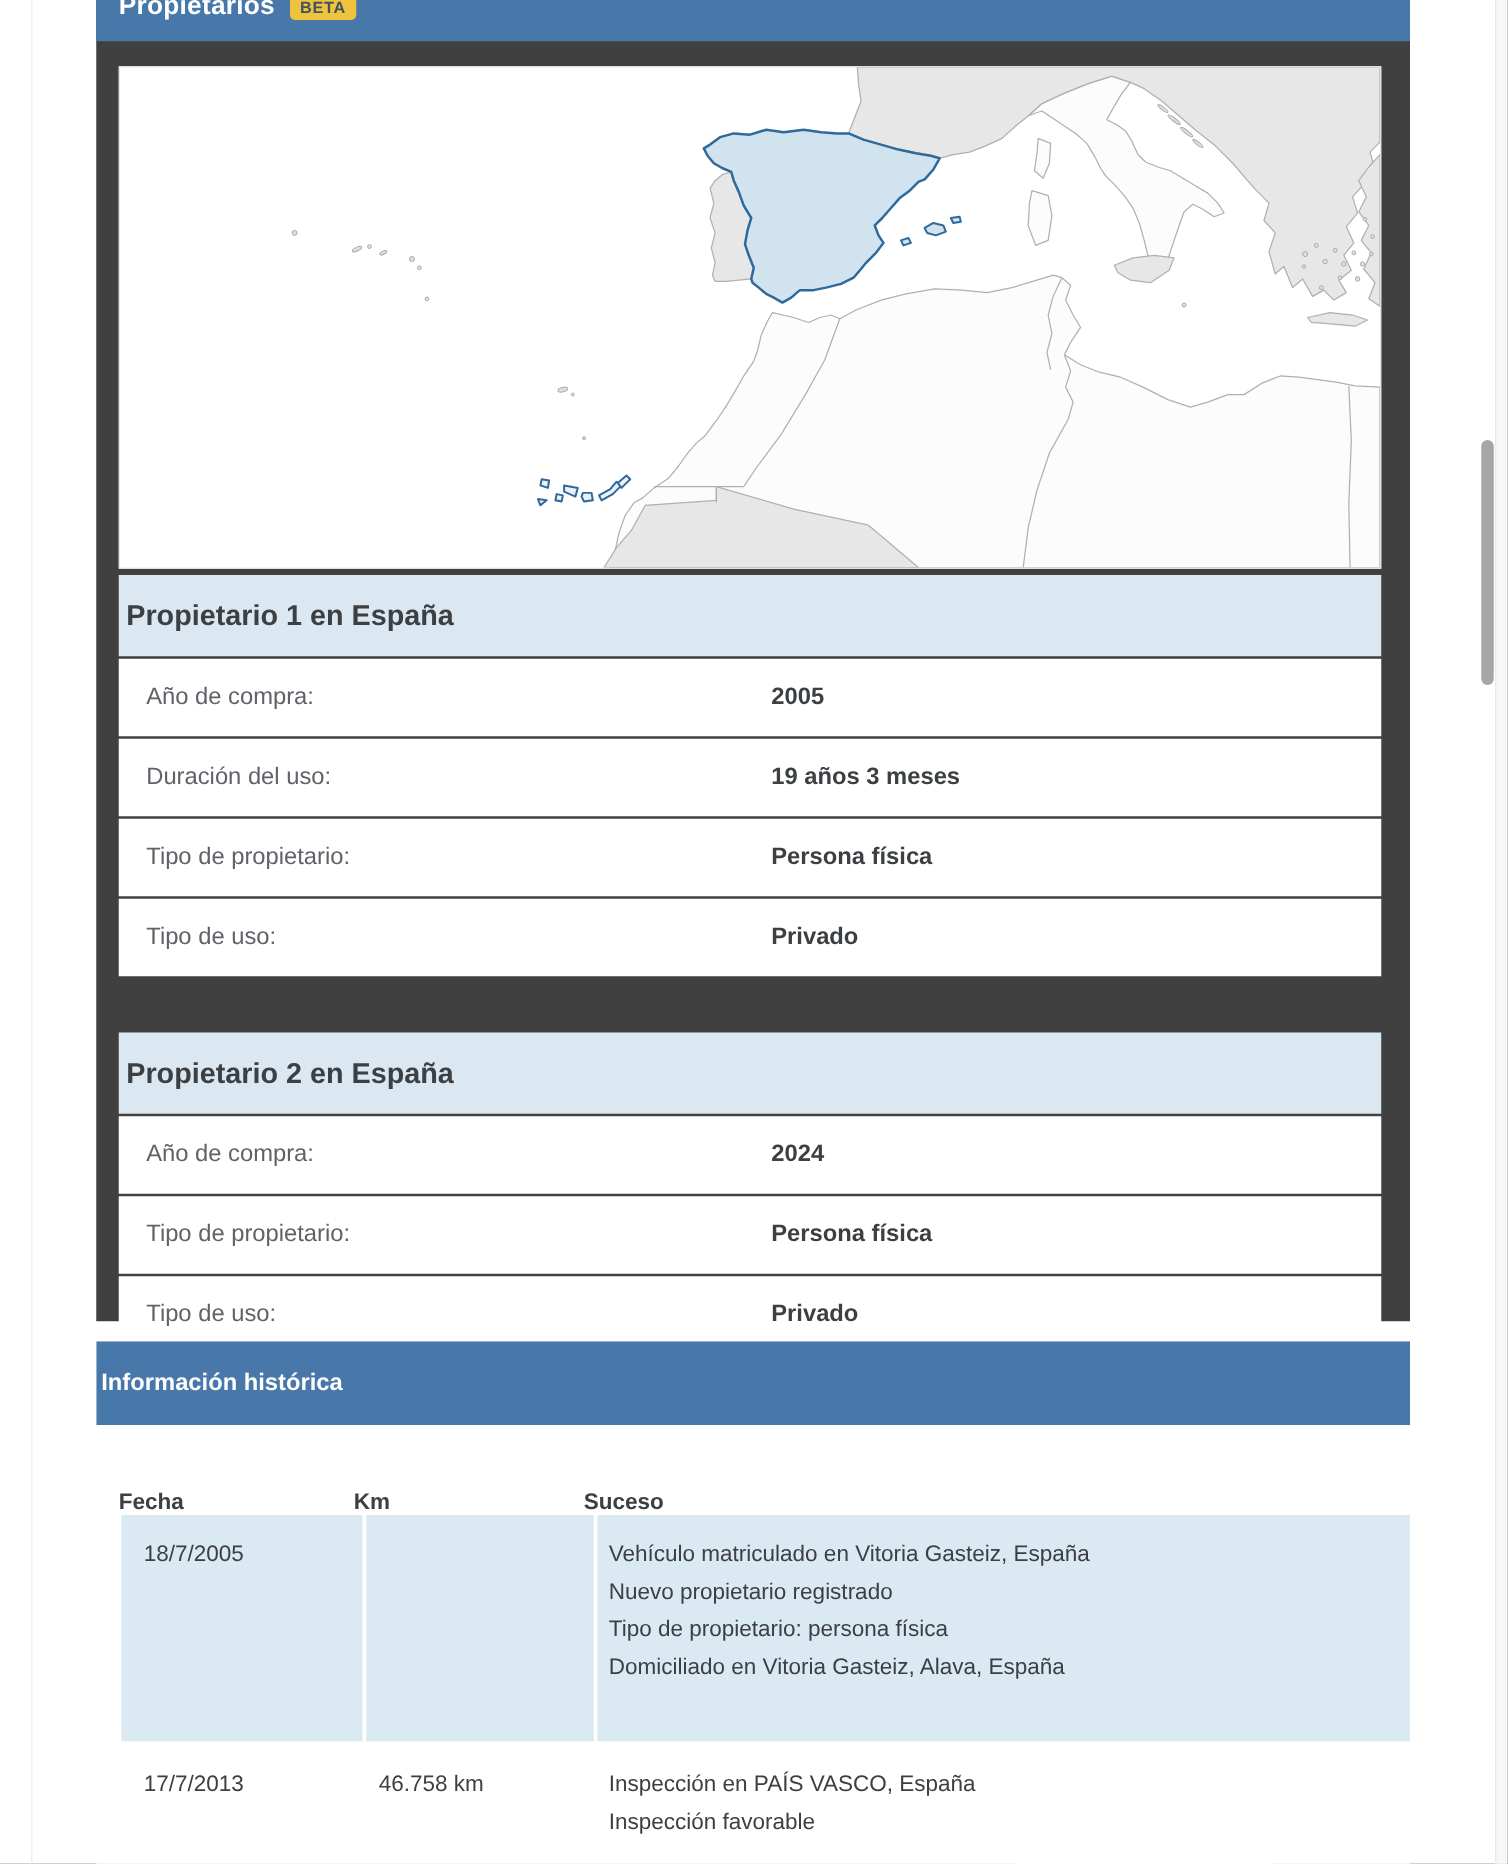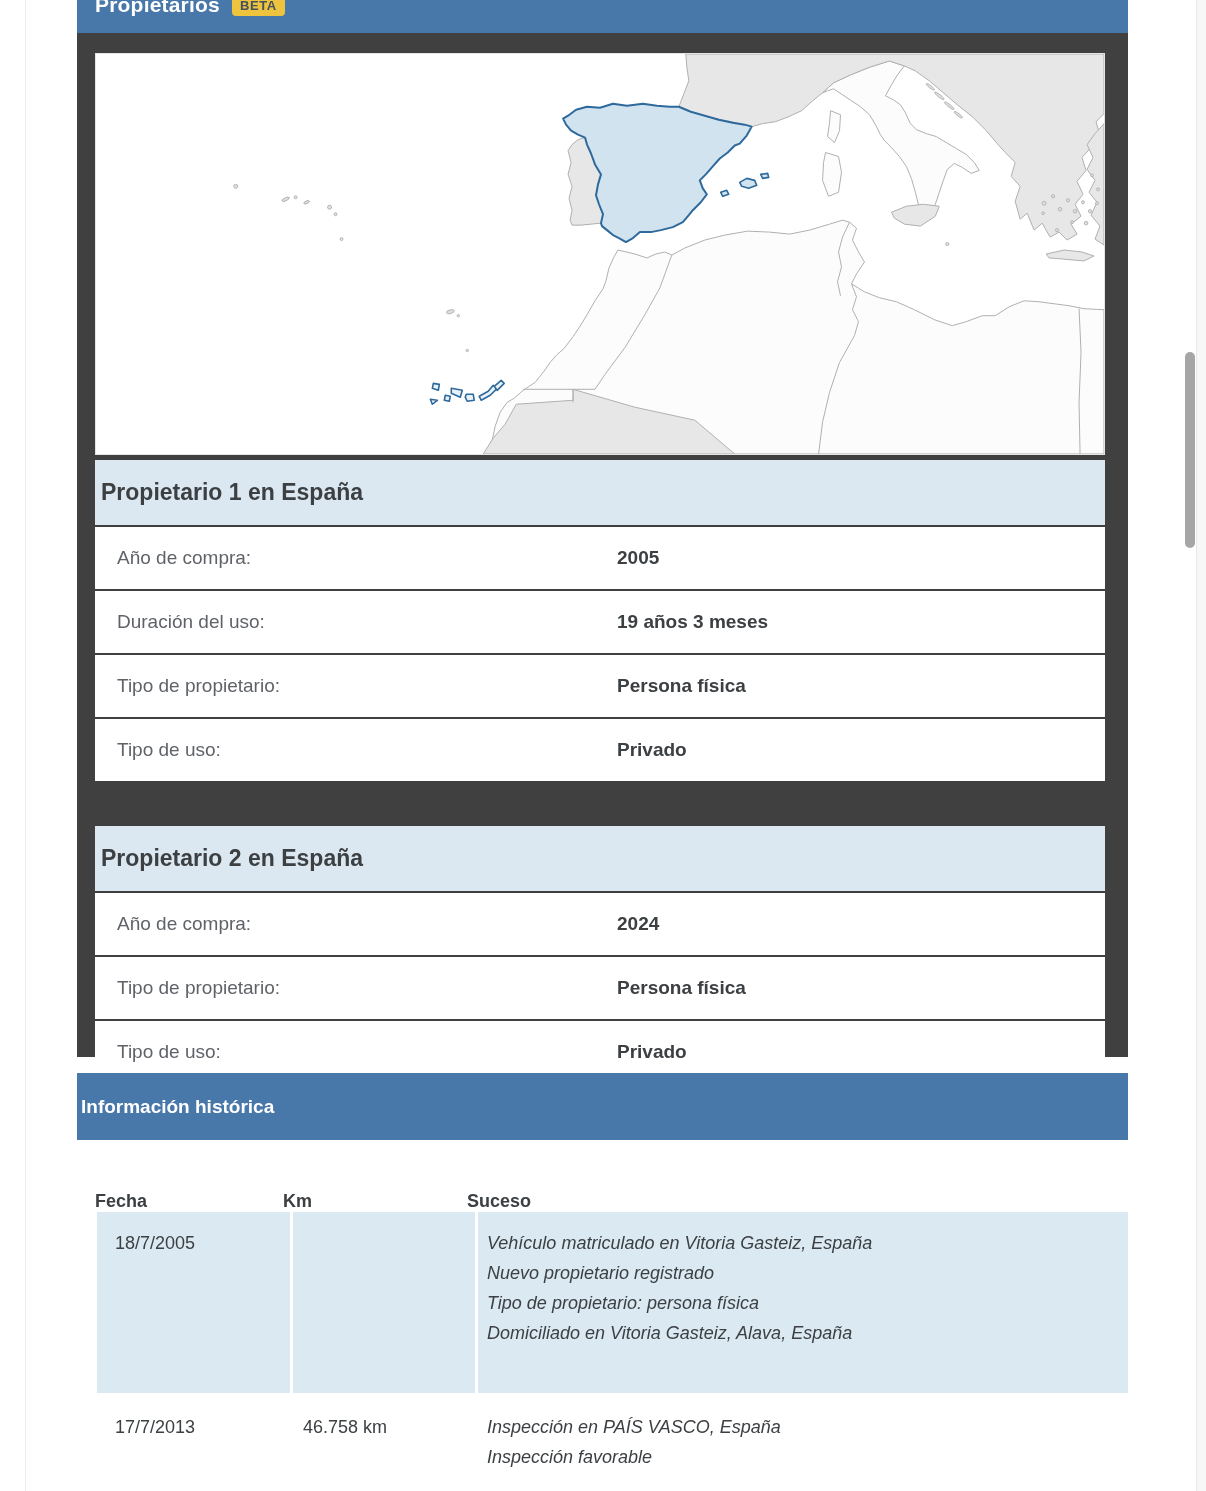--- a/index.html
+++ b/index.html
@@ -37,21 +37,21 @@
   .bluebar{height:67px;background:#4878aa;display:flex;align-items:center;
     padding-left:4px;box-sizing:border-box;color:#ffffff;font-size:19px;font-weight:bold;}
   .thead{height:72px;display:flex;align-items:flex-end;background:#ffffff;
     font-size:18px;font-weight:bold;color:#3c4043;}
   .c1{width:196px;box-sizing:border-box;padding-left:18px;border-right:3px solid #ffffff;}
   .c2{width:185px;box-sizing:border-box;padding-left:10px;border-right:3px solid #ffffff;}
   .c3{flex:1;box-sizing:border-box;padding-left:9px;}
   .hrow{display:flex;align-items:stretch;margin-bottom:3px;margin-left:20px;}
   .hrow .cell{padding-top:16px;padding-bottom:14px;font-size:18px;line-height:30px;color:#3c4043;}
   .hrow.hl .cell{background:#dbe9f3;}
-  .hrow .c3 div{white-space:nowrap;font-style:italic;}
+  .hrow .c3 div{white-space:nowrap;}
   #hist-row1{min-height:181px;}
 
   
   .sb-track{position:absolute;left:1196px;top:0;width:10px;height:100%;
     background:#f7f7f7;border-left:1px solid #e8e8e8;box-sizing:border-box;}
   .sb-thumb{position:absolute;left:1185px;top:352px;width:10px;height:196px;
     background:#a6a6a6;border-radius:5px;}
 </style>
 </head>
 <body>

